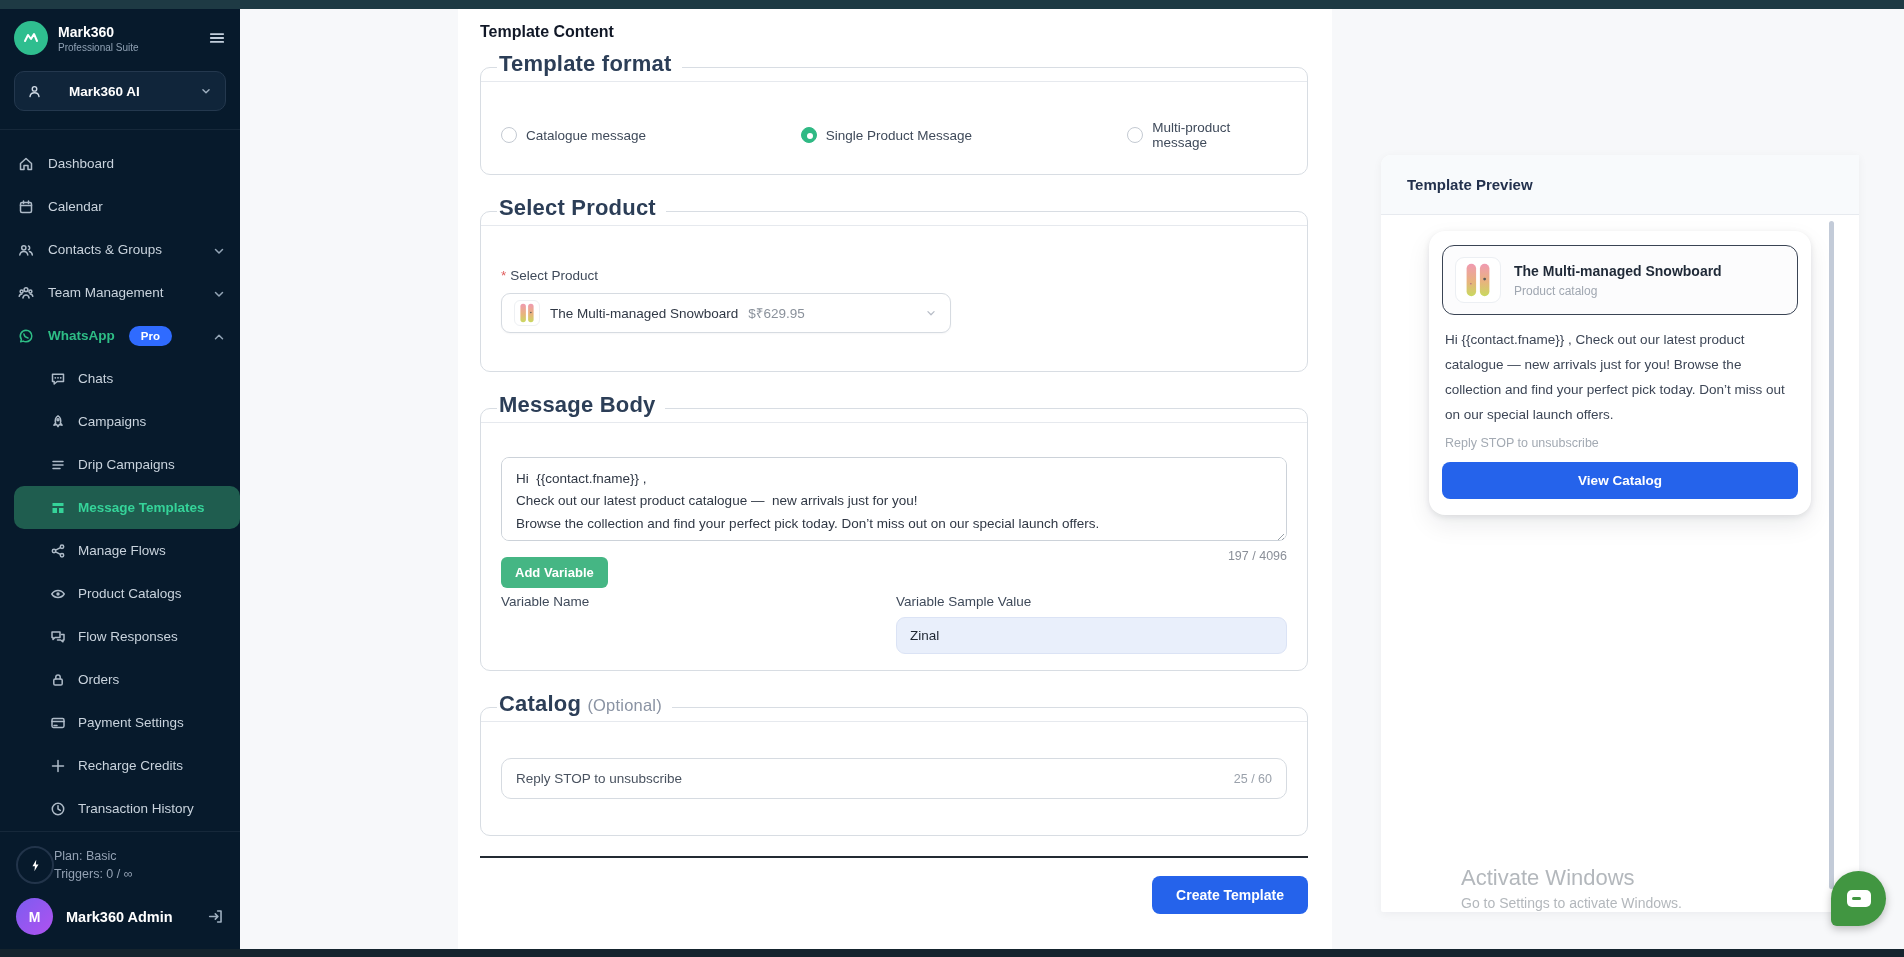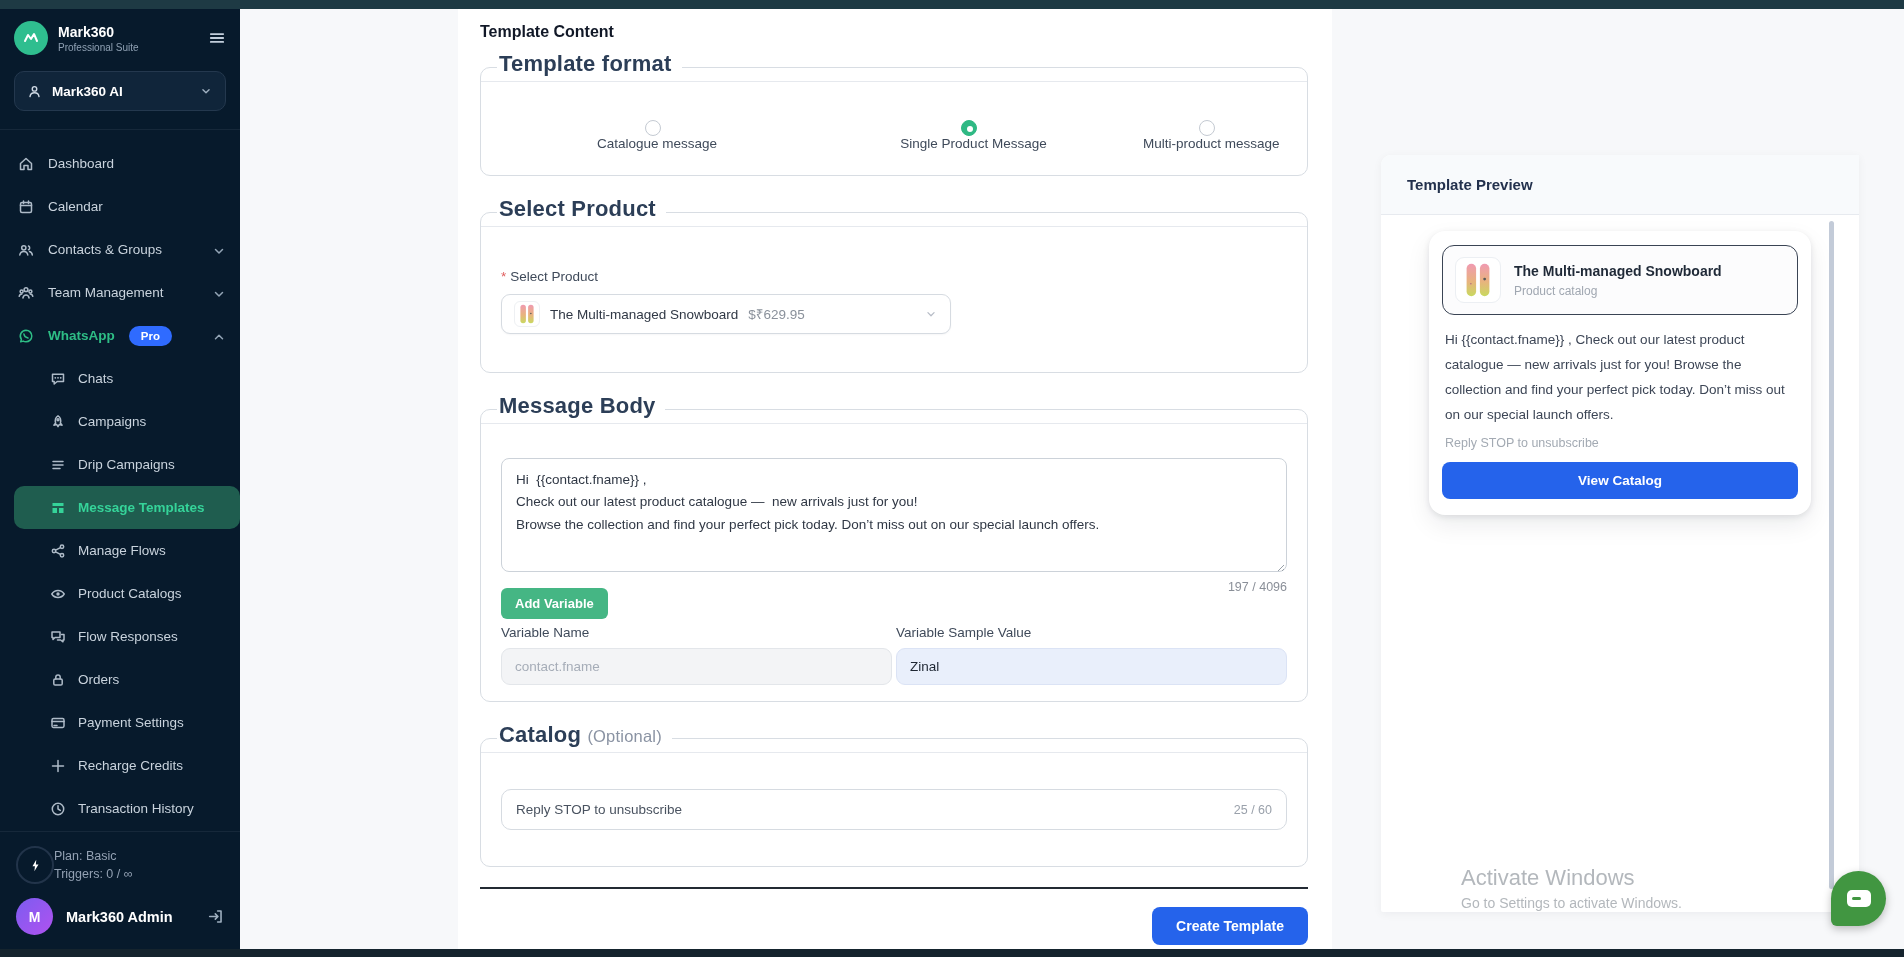--- a/index.html
+++ b/index.html
@@ -10,21 +10,21 @@
 
   
   .sidebar { position:absolute; left:0; top:9px; bottom:8px; width:240px; background:#071a2c; color:#c9d3dd; z-index:20; display:flex; flex-direction:column; }
   .sb-head { display:flex; align-items:center; padding:12px 14px 8px; }
   .logo { width:34px; height:34px; border-radius:50%; background:#2fbe8f; display:flex; align-items:center; justify-content:center; flex:0 0 auto; }
   .logo svg { width:20px; height:20px; }
   .brand { margin-left:10px; flex:1; }
   .brand-name { font-size:14px; font-weight:700; color:#fff; }
   .brand-sub { font-size:10px; color:#8fa0b3; margin-top:2px; }
   .burger { color:#c2cedb; width:18px; height:18px; cursor:pointer; }
-  .workspace { margin:8px 14px; height:40px; background:#10253a; border:1px solid #24384e; border-radius:10px; display:flex; align-items:center; padding:0 12px; cursor:pointer; }
+  .workspace { margin:8px 14px; height:40px; background:#10253a; border:1px solid #24384e; border-radius:10px; display:flex; align-items:center; padding:0 12px; cursor:pointer;gap:17px; }
   .workspace .wicon { color:#cfd9e4; width:15px; height:15px; }
   .workspace .wlabel { color:#fff; font-weight:700; font-size:13.5px; margin-left:10px; flex:1; }
   .workspace .wchev { color:#9fb0c0; width:14px; height:14px; }
   .sb-divider { height:1px; background:#16283a; margin:10px 0 6px; }
   .menu { flex:1; overflow:hidden; padding-top:6px; }
   .mrow { display:flex; align-items:center; height:43px; padding:0 16px 0 18px; font-size:13.5px; cursor:pointer; color:#c9d3dd; }
   .mrow .micon { width:16px; height:16px; margin-right:14px; color:#aebbc8; flex:0 0 auto; display:flex; align-items:center; }
   .mrow .mchev { margin-left:auto; width:13px; height:13px; color:#93a5b6; }
   .mrow.whatsapp { color:#2ebd85; font-weight:700; }
   .mrow.whatsapp .micon { color:#2ebd85; }
@@ -46,38 +46,38 @@
   
   .main { position:absolute; left:240px; right:0; top:9px; bottom:8px; background:#f7f8fa; }
   .form-card { position:absolute; left:218px; top:0; width:874px; height:100%; background:#fff; padding:14px 24px 0 22px; }
   .page-title { font-size:16px; font-weight:700; color:#111827; margin-bottom:26px; }
   .fieldset { position:relative; border:1px solid #d8dde3; border-radius:10px; padding:30px 20px 24px; margin-bottom:36px; }
   .legend { position:absolute; top:-17px; left:16px; background:#fff; padding:0 10px 0 2px; font-size:22px; font-weight:700; color:#2c3e57; letter-spacing:.2px; }
   .legend .opt { font-size:16.5px; font-weight:400; color:#8a93a3; }
   .rule { position:absolute; top:13px; left:0; right:0; height:1px; background:#e6e9ee; }
   
   .radio-row { display:flex; margin-top:22px; }
-  .radio-opt { display:flex; align-items:center; cursor:pointer;flex-direction:column; }
+  .radio-opt { display:flex; align-items:center; cursor:pointer; }
   .radio-opt:nth-child(1){ width:303px; }
   .radio-opt:nth-child(2){ width:330px; }
   .rdot { width:16px; height:16px; border-radius:50%; border:1px solid #c4cad2; background:#fff; flex:0 0 auto; position:relative; }
   .rdot.on { background:#2fb984; border-color:#2fb984; }
   .rdot.on::after { content:""; position:absolute; left:5px; top:5px; width:6px; height:6px; border-radius:50%; background:#fff; }
   .rlabel { font-size:13.5px; color:#3f4a5a; margin-left:9px; }
   
   .field-label { font-size:13.5px; color:#3f4a5a; margin:26px 0 10px; }
   .req { color:#e05d5d; margin-right:4px; }
   .dropdown { width:450px; height:40px; border:1px solid #d6dbe1; border-radius:9px; background:#fff; display:flex; align-items:center; padding:0 12px; cursor:pointer; box-shadow:0 1px 2px rgba(16,24,40,.04); margin-bottom:30px; }
   .thumb-sm { width:26px; height:26px; border-radius:6px; border:1px solid #eef0f3; background:#fff; display:flex; align-items:center; justify-content:center; flex:0 0 auto; }
   .dd-name { font-size:13.5px; color:#303845; margin-left:10px; }
   .dd-price { font-size:13.5px; color:#8a919b; margin-left:10px; }
   .dd-chev { margin-left:auto; color:#b6bcc6; width:14px; height:14px; }
   
   .ta-wrap { position:relative; margin-top:18px; }
-  textarea.msg { width:100%; height:114px; border:1px solid #ccd2d9; border-radius:8px; padding:10px 14px; font-family:"Liberation Sans", sans-serif; font-size:13.5px; line-height:1.65; color:#303845; resize:none; outline:none; }
+  textarea.msg { width:100%; height:84px; border:1px solid #ccd2d9; border-radius:8px; padding:10px 14px; font-family:"Liberation Sans", sans-serif; font-size:13.5px; line-height:1.65; color:#303845; resize:none; outline:none; }
   .ta-corner { position:absolute; right:3px; bottom:5px; width:9px; height:9px; background:repeating-linear-gradient(135deg, transparent 0 2px, #98a0a8 2px 3px); clip-path:polygon(100% 0,100% 100%,0 100%); }
   .counter-line { text-align:right; font-size:12.5px; color:#8a8f98; margin-top:4px; }
   .btn-addvar { display:inline-block; background:#45b684; color:#fff; font-size:13px; font-weight:700; border:none; border-radius:6px; padding:8px 14px; cursor:pointer; margin-top:-16px; }
   .var-grid { display:flex; gap:4px; margin-top:6px; }
   .var-col { flex:1; }
   .var-label { font-size:13.5px; color:#3f4a5a; margin-bottom:8px; }
   .var-col input { width:100%; height:37px; border-radius:9px; font-size:13.5px; padding:0 13px; outline:none; font-family:"Liberation Sans", sans-serif; }
   .inp-disabled { background:#f3f4f6; border:1px solid #e3e6ea; color:#a6adb8; }
   .inp-sample { background:#e9effb; border:1px solid #dbe3f5; color:#1f2733; }
   
@@ -403,21 +403,20 @@
           <textarea class="msg" style="">Hi  {{contact.fname}} ,
 Check out our latest product catalogue —  new arrivals just for you!
 Browse the collection and find your perfect pick today. Don’t miss out on our special launch offers.</textarea>
           <span class="ta-corner"></span>
         </div>
         <div class="counter-line">197 / 4096</div>
         <button class="btn-addvar">Add Variable</button>
         <div class="var-grid">
           <div class="var-col">
             <div class="var-label">Variable Name</div>
-            <input class="inp-disabled" disabled="" value="contact.fname" style="">
           </div>
           <div class="var-col">
             <div class="var-label">Variable Sample Value</div>
             <input class="inp-sample" value="Zinal" style="">
           </div>
         </div>
       </div>
 
       <div class="fieldset" style="margin-bottom:20px;">
         <div class="legend">

